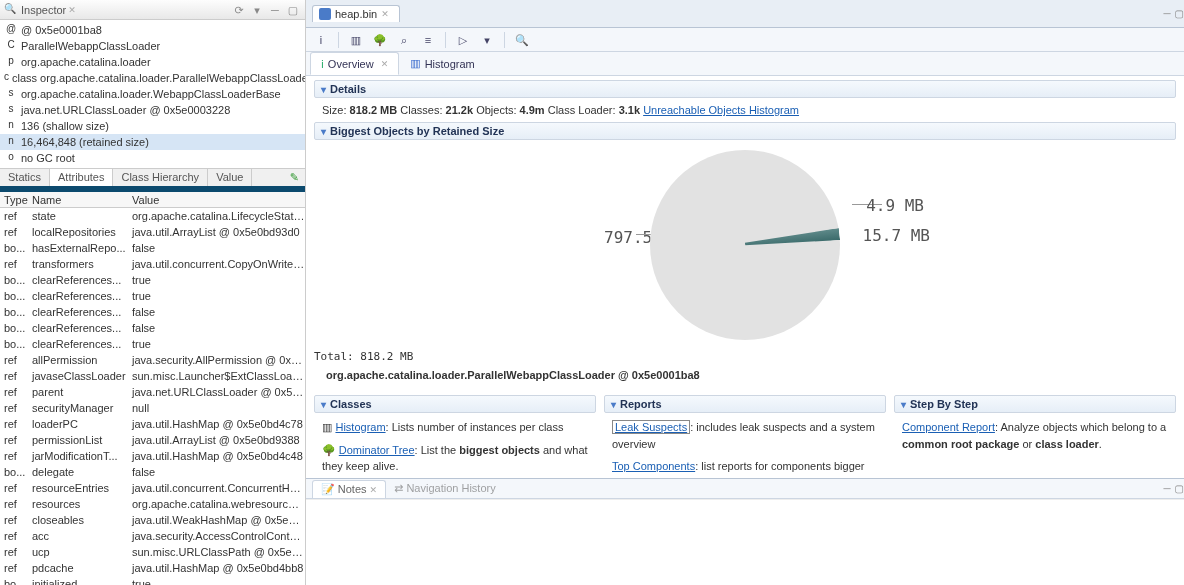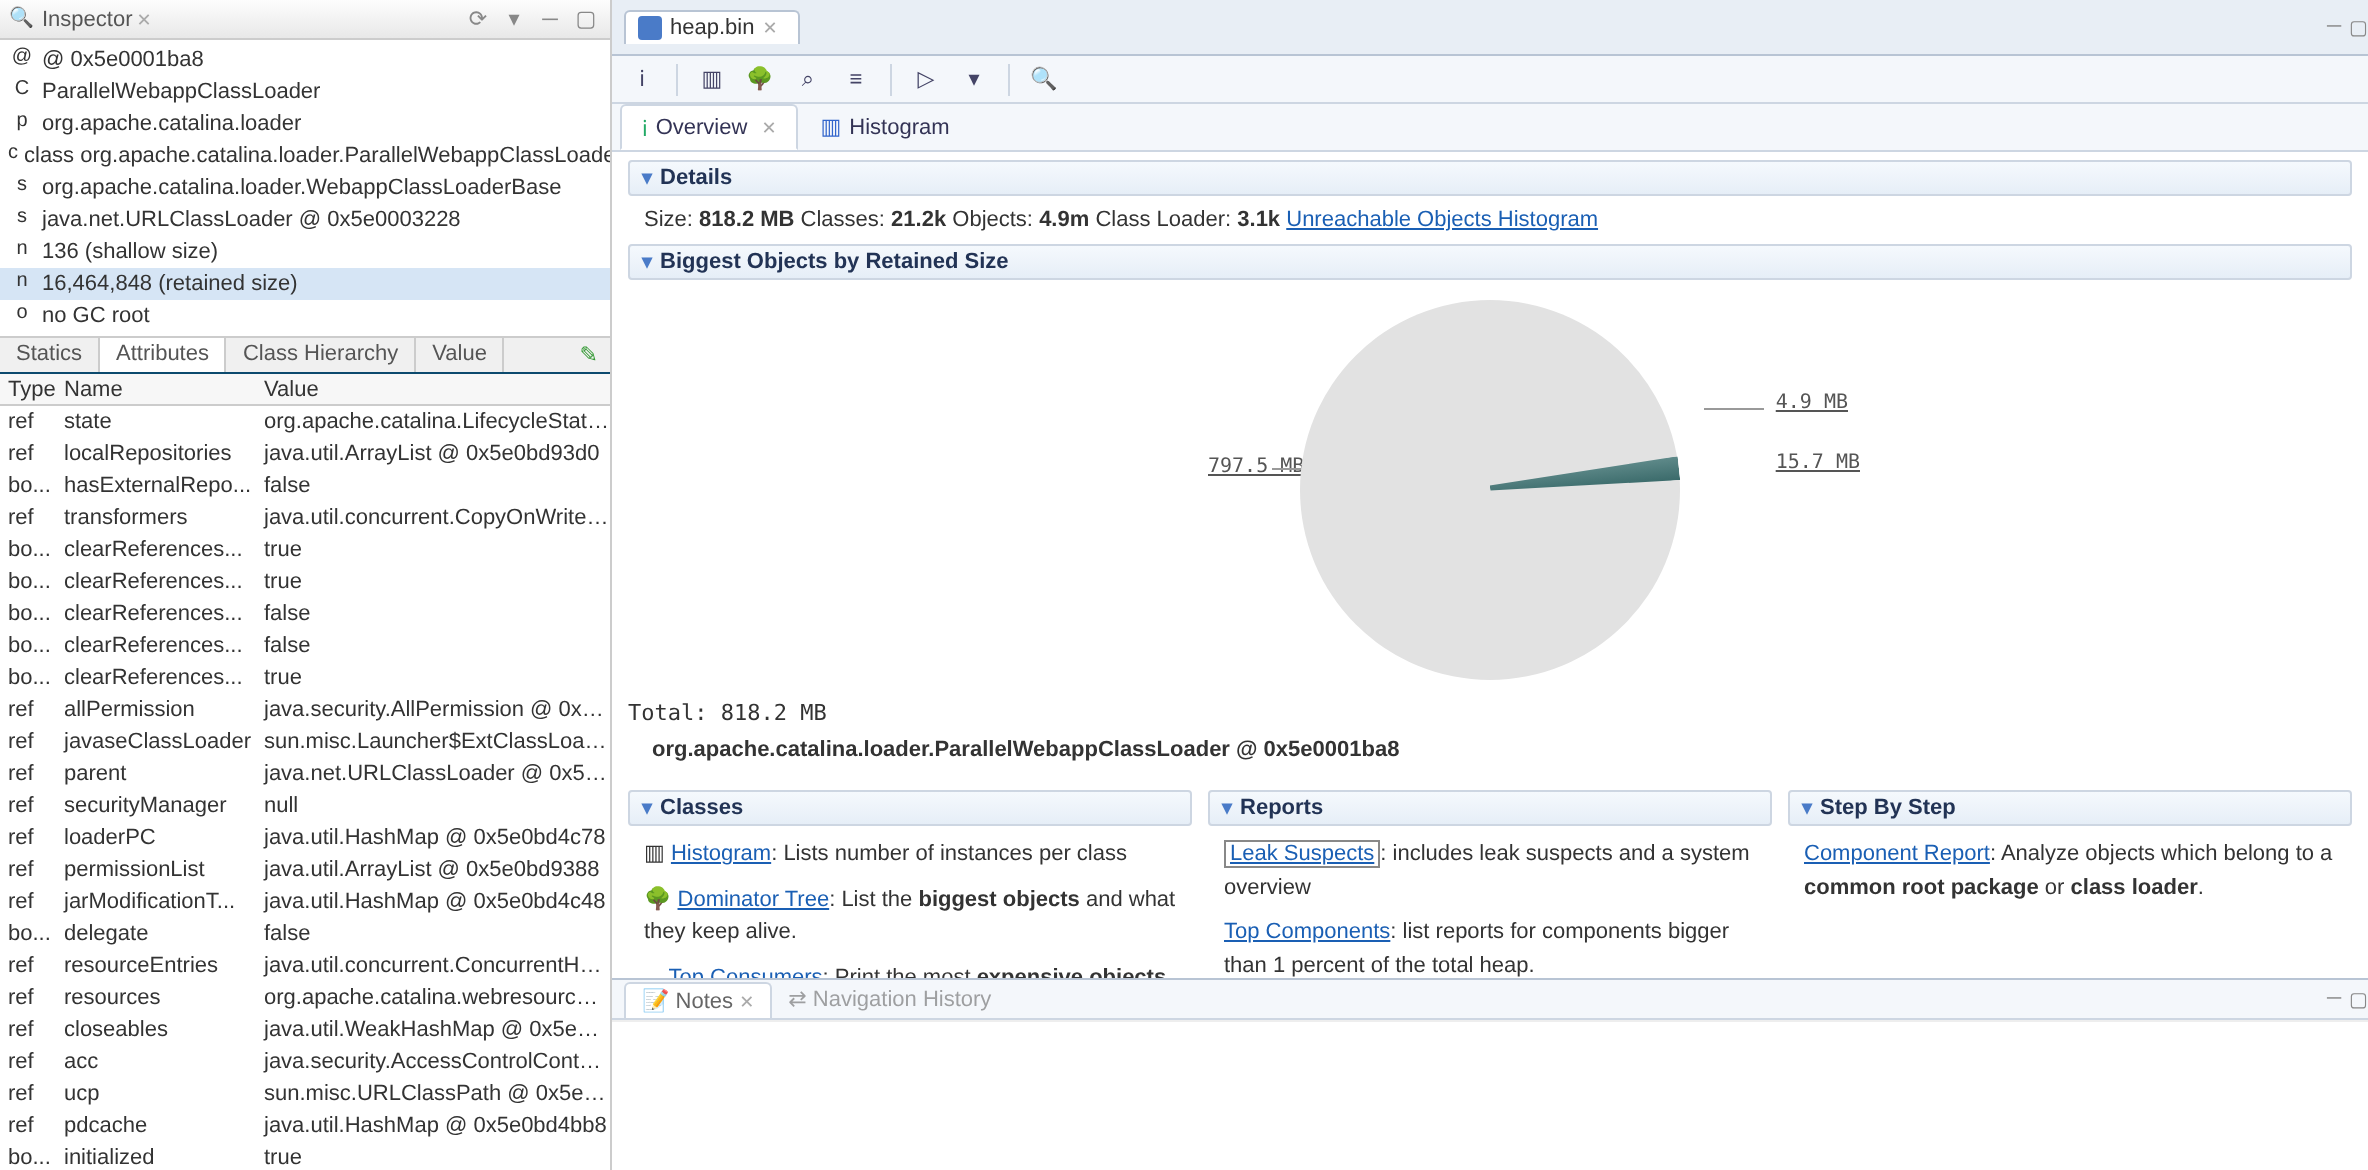--- a/index.html
+++ b/index.html
@@ -8,21 +8,21 @@
   .left-pane { width: 306px; display: flex; flex-direction: column; border-right: 1px solid #ccc; background: #fff; }
   .right-pane { flex: 1; display: flex; flex-direction: column; background: #f2f6fa; }
   .view-header { display: flex; align-items: center; background: linear-gradient(#fdfdfd,#e8e8e8); border-bottom: 1px solid #ccc; height: 20px; padding: 0 4px; }
   .view-header .title { font-size: 11px; color: #555; text-align: center; }
   .view-header .spacer { flex: 1; }
   .view-header .iconbtn { width: 16px; height: 16px; margin-left: 2px; color: #888; text-align:center; line-height:16px; font-size:11px; cursor:pointer; }
   .tree { padding: 2px 0; background: #fff; overflow:hidden; }
   .tree-row { display: flex; align-items: center; height: 16px; padding-left: 4px; white-space: nowrap; overflow: hidden; text-overflow: ellipsis; }
   .tree-row.selected { background: #d6e5f5; }
   .tree-ico { width: 14px; height: 14px; margin-right: 3px; font-size:10px; text-align:center; }
-  .tabs-row { display: flex; border-top: 1px solid #ccc; border-bottom: 1px solid #0c4a6e; background: #f0f0f0; }
+  .tabs-row { display: flex; border-top: 1px solid #ccc; border-bottom: 6px solid #0c4a6e; background: #f0f0f0; }
   .tab { padding: 2px 8px; border-right: 1px solid #ccc; color:#555; cursor:pointer; }
   .tab.active { background: #fff; }
   .attr-table { flex:1; overflow:hidden; font-size:11px; }
   .attr-header, .attr-row { display:flex; height:16px; align-items:center; }
   .attr-header { border-bottom:1px solid #ccc; background:#f7f7f7; }
   .col-type { width:30px; padding-left:4px; }
   .col-name { width:100px; padding-left:2px; }
   .col-value { flex:1; padding-left:2px; white-space:nowrap; overflow:hidden; text-overflow:ellipsis; }
   
   .editor-tabbar { display:flex; align-items:center; background:#e8eef5; border-bottom:1px solid #b8c4d4; height:28px; padding-left:6px;}
@@ -35,30 +35,30 @@
   .subtab { display:flex; align-items:center; padding:3px 10px; border:1px solid transparent; cursor:pointer; color:#335; gap:4px;}
   .subtab.active { background:#fff; border-color:#cdd6e2; border-bottom-color:#fff; border-radius:3px 3px 0 0;}
   .content { flex:1; background:#fff; overflow:auto; padding:4px 8px 8px 8px;}
   .section-hdr { display:flex; align-items:center; border:1px solid #cdd6e2; background:linear-gradient(#f5f9fd,#e6eef7); padding:2px 6px; color:#235; font-weight:bold; border-radius:2px;}
   .section-hdr .tw { color:#4a7bc8; margin-right:4px; font-size:10px;}
   .details-line { padding:6px 8px; }
   .details-line a { color:#1a5fb4; text-decoration:underline; }
   .pie-wrap { display:flex; justify-content:center; align-items:center; padding:10px 0 4px 0; position:relative;}
   .pie { width:190px; height:190px; border-radius:50%; background:#e2e2e2; position:relative;}
   .pie::before{content:''; position:absolute; top:88px; left:95px; width:95px; height:12px; background:linear-gradient(#5f8a8a,#3a6a6a); transform-origin:left center; transform:rotate(-6deg); clip-path:polygon(0 40%,100% 0,100% 100%,0 60%);}
-  .pie-lbl { position:absolute; font-size:10px; color:#555; font-family:monospace;text-decoration:underline;}
+  .pie-lbl { position:absolute; font-size:16px; color:#555; font-family:monospace;}
   .pie-total { text-align:left; font-family:monospace; font-size:11px; margin-top:6px;}
   .pie-caption { font-weight:bold; padding:6px 0 8px 12px;}
   .three-col { display:flex; gap:8px; margin-top:6px;}
   .panel { flex:1; }
   .panel .body { padding:6px 8px; line-height:1.5; }
   .panel a { color:#1a5fb4; text-decoration:underline; cursor:pointer;}
   .panel a.boxed { border:1px solid #888; padding:0 2px; text-decoration:underline;}
   .panel .para { margin-bottom:6px;}
-  .bottom-view { border-top:1px solid #b8c4d4; background:#f4f7fb; height:96px; display:flex; flex-direction:column;}
+  .bottom-view { border-top:1px solid #b8c4d4; background:#f4f7fb; height:107px; display:flex; flex-direction:column;}
   .bottom-tabs { display:flex; align-items:center; height:20px; padding-left:6px; border-bottom:1px solid #cdd6e2;}
   .bottom-tab { padding:2px 8px; color:#666; cursor:pointer;}
   .bottom-tab.active { background:#fff; border:1px solid #cdd6e2; border-bottom:none; border-radius:3px 3px 0 0;}
   .win-ico { color:#888; font-size:10px; margin-left:4px; cursor:pointer;}
 </style>
 </head>
 <body>
 
 <div class="root">
 

